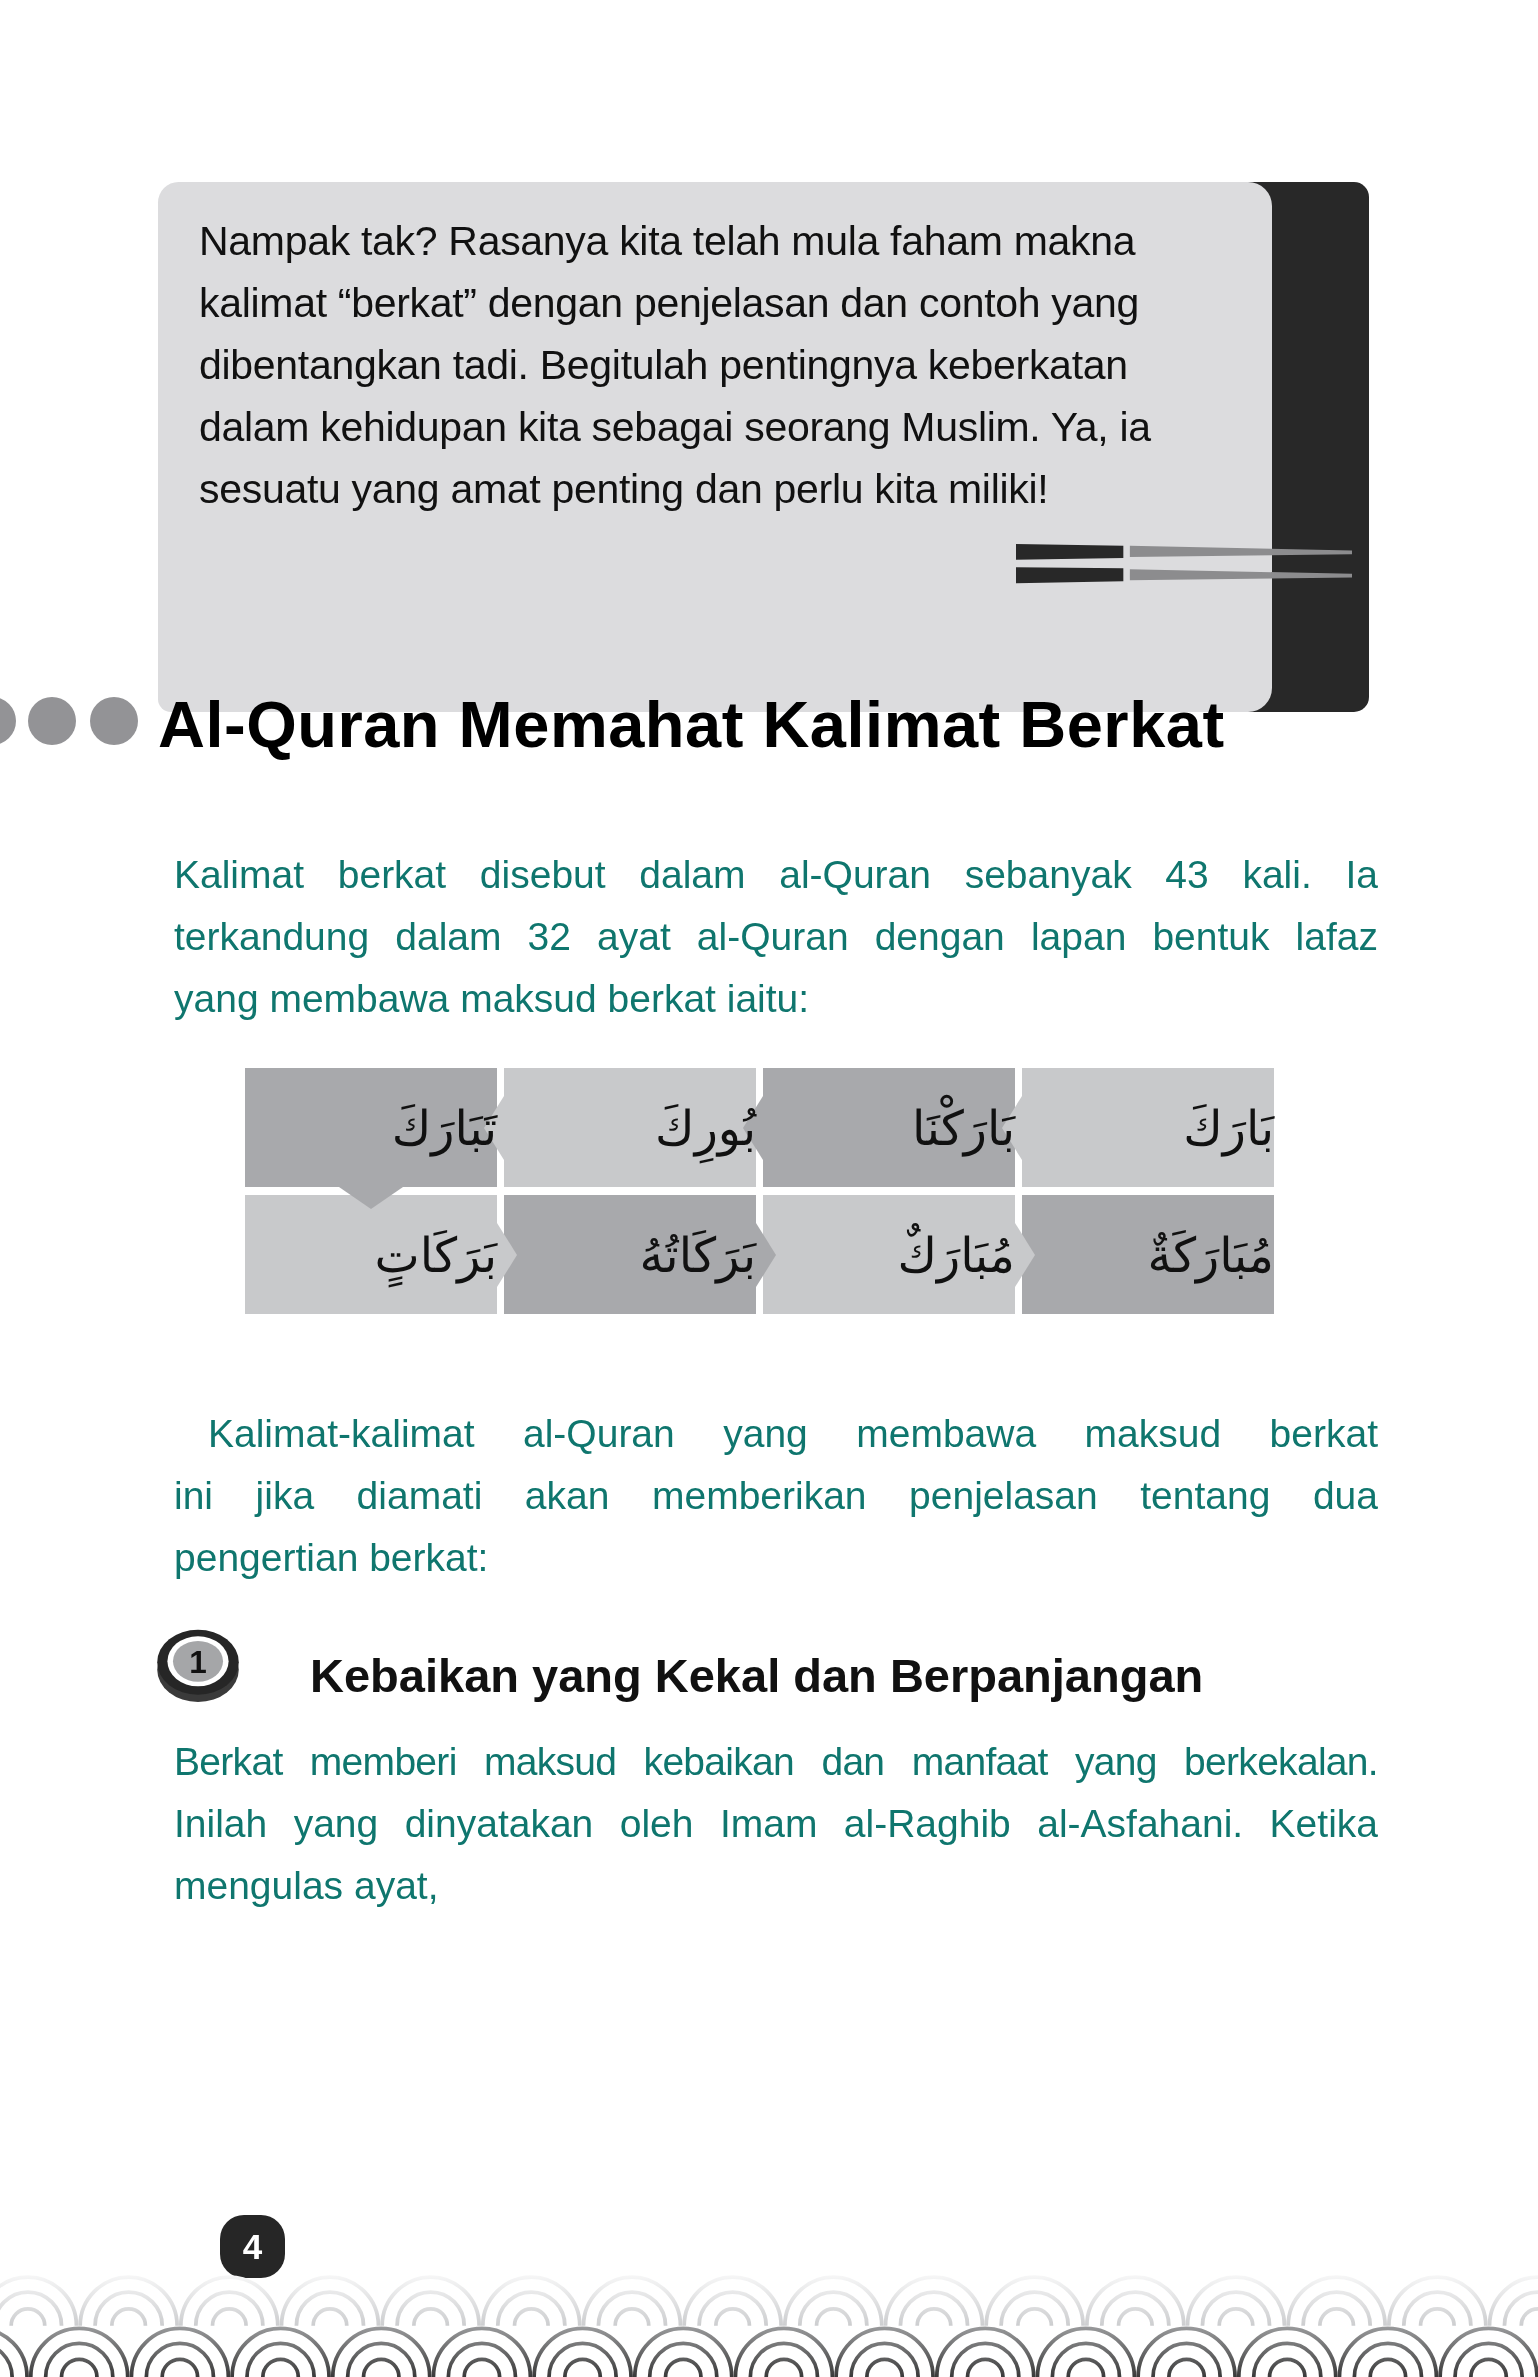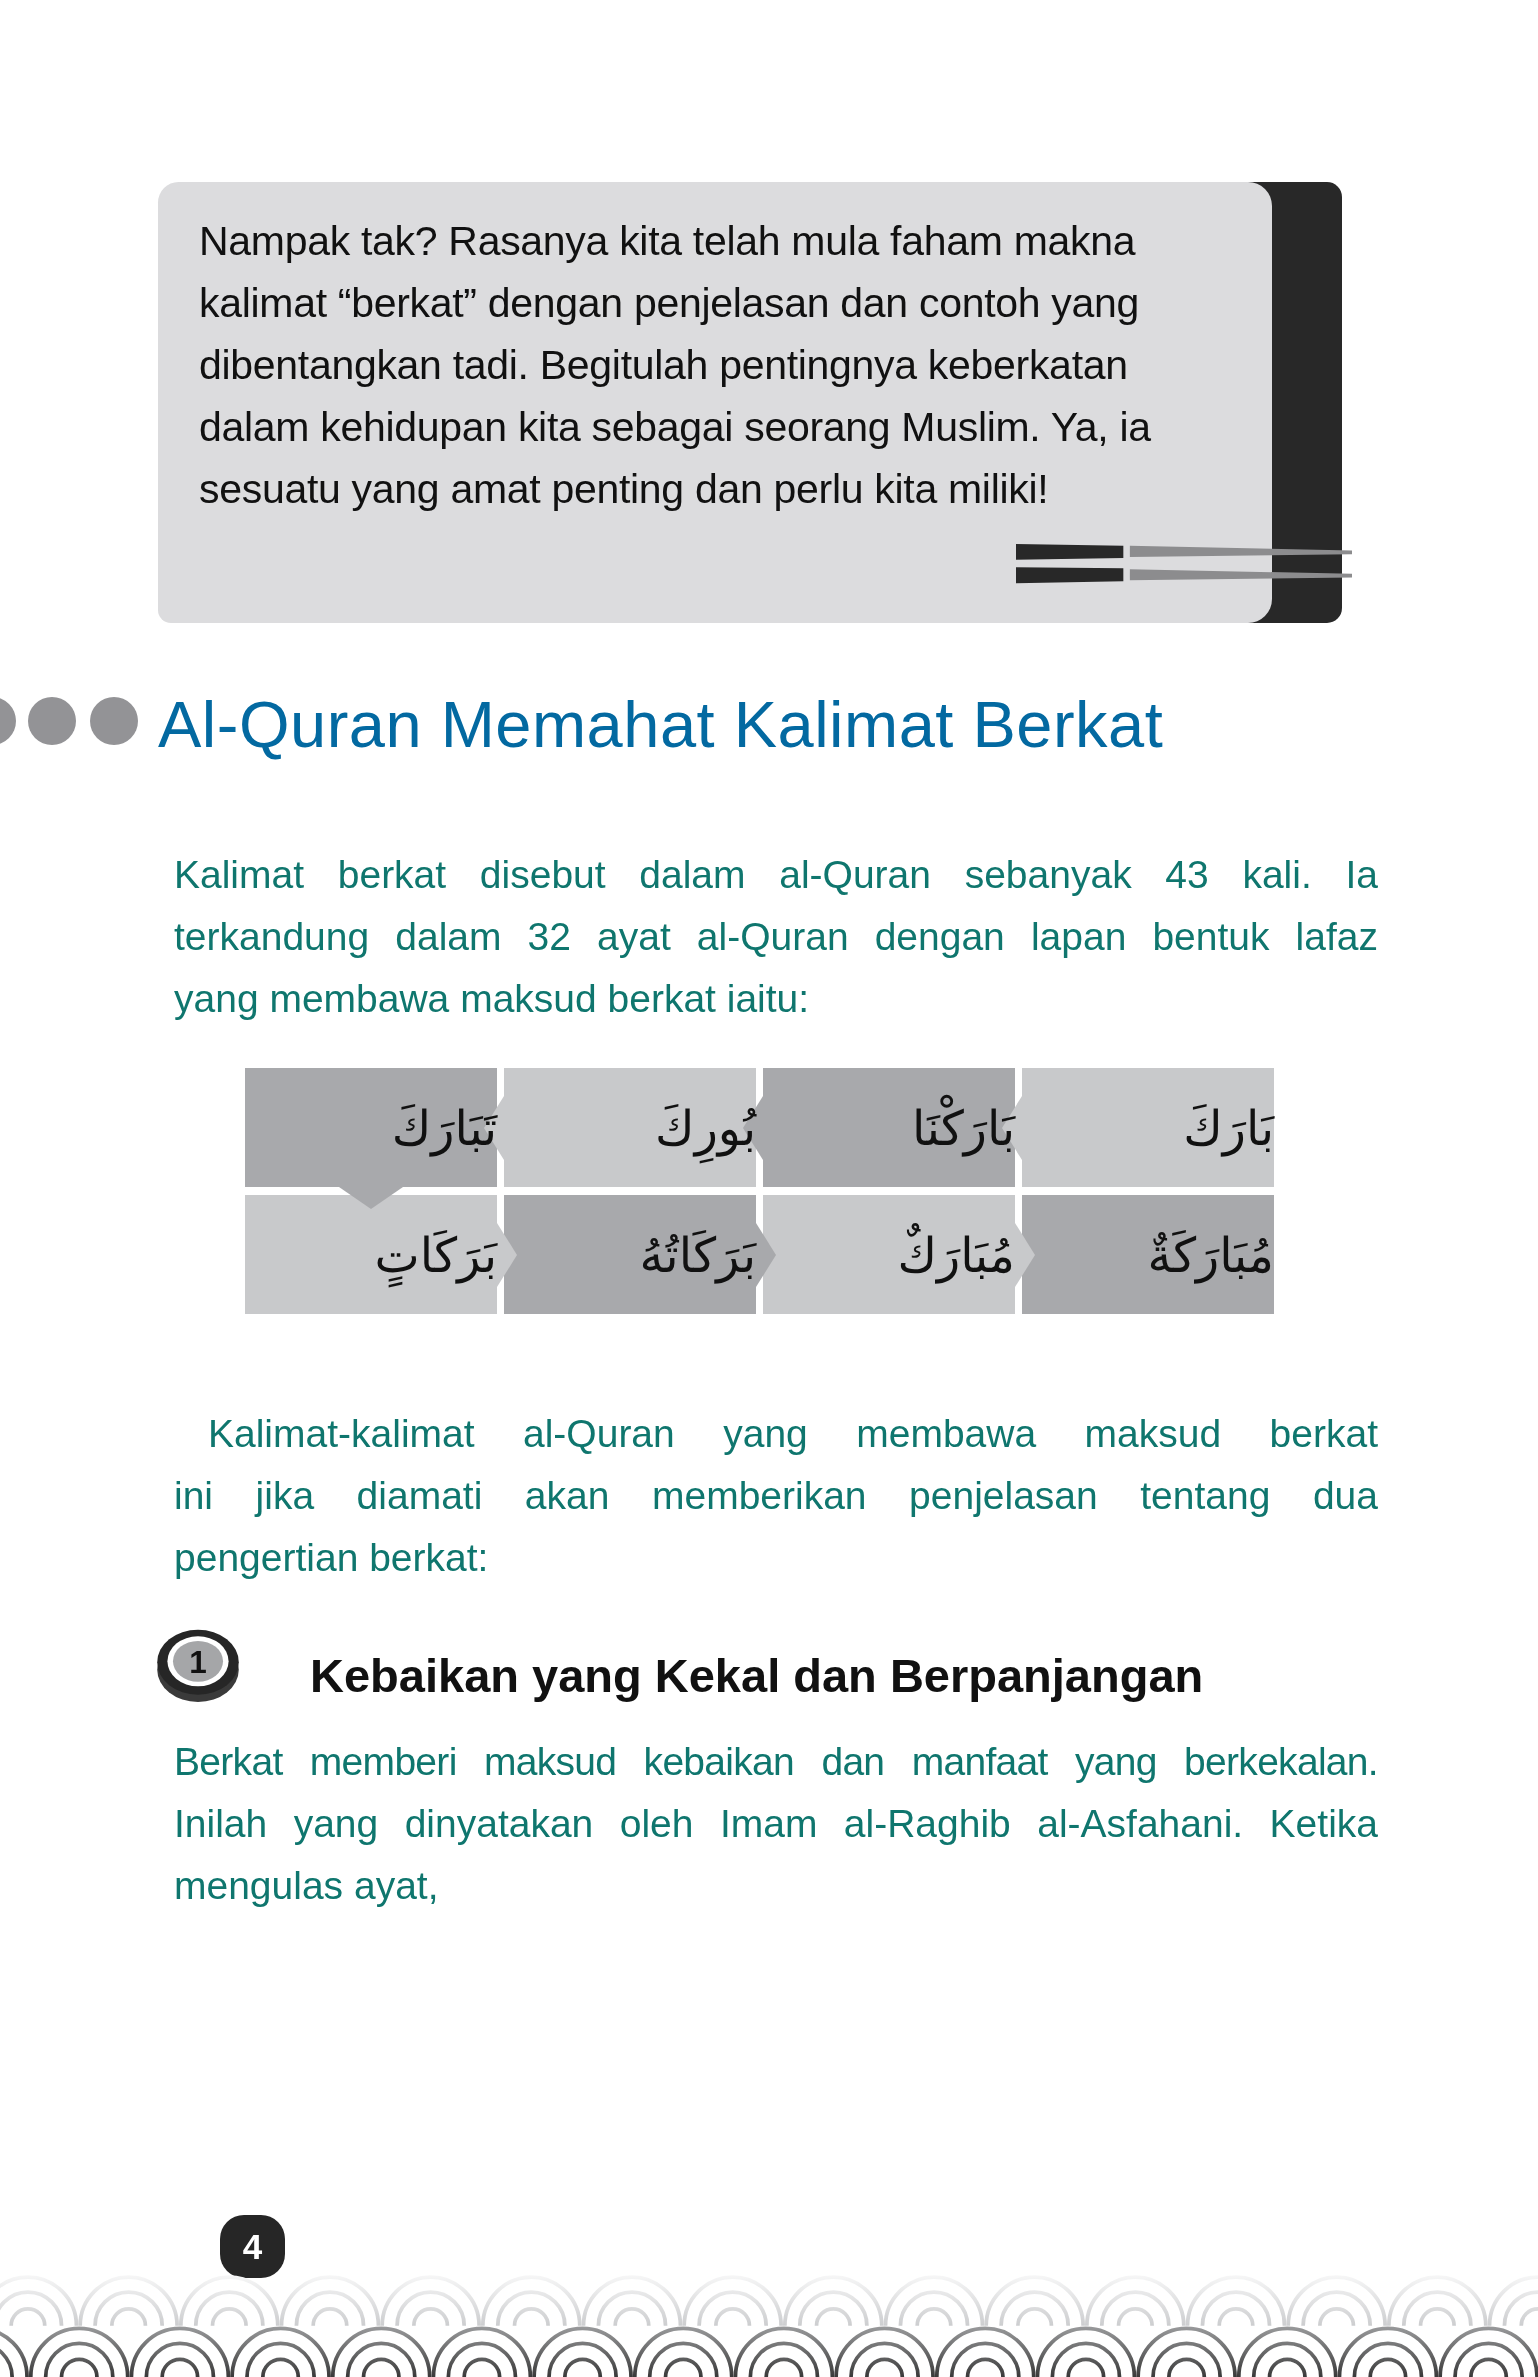--- a/index.html
+++ b/index.html
@@ -12,21 +12,22 @@
       font-family: "DejaVu Sans", sans-serif;
       color: #111111;
     }
 
     
     .callout {
       position: absolute;
       left: 158px;
       top: 182px;
       width: 1184px;
-      height: 441px;
+      height: 530px;
+      padding-left: 27px;
     }
     .callout-spine {
       position: absolute;
       right: 0;
       top: 0;
       width: 131px;
       height: 100%;
       background: #282828;
       border-radius: 0 15px 15px 0;
     }
@@ -74,25 +75,25 @@
       border-radius: 50%;
       background: #939396;
       top: 0;
     }
     .section-title {
       position: absolute;
       left: 158px;
       top: 683px;
       margin: 0;
       font-family: "Liberation Sans", sans-serif;
-      font-weight: normal;
+      font-weight: bold;
       font-size: 65px;
       line-height: 84px;
       letter-spacing: 0.5px;
-      color: #0369a1;
+      color: #000000;
       white-space: nowrap;
     }
 
     
     .para {
       position: absolute;
       left: 158px;
       width: 1204px;
       font-family: "Liberation Sans", sans-serif;
       font-size: 39px;

